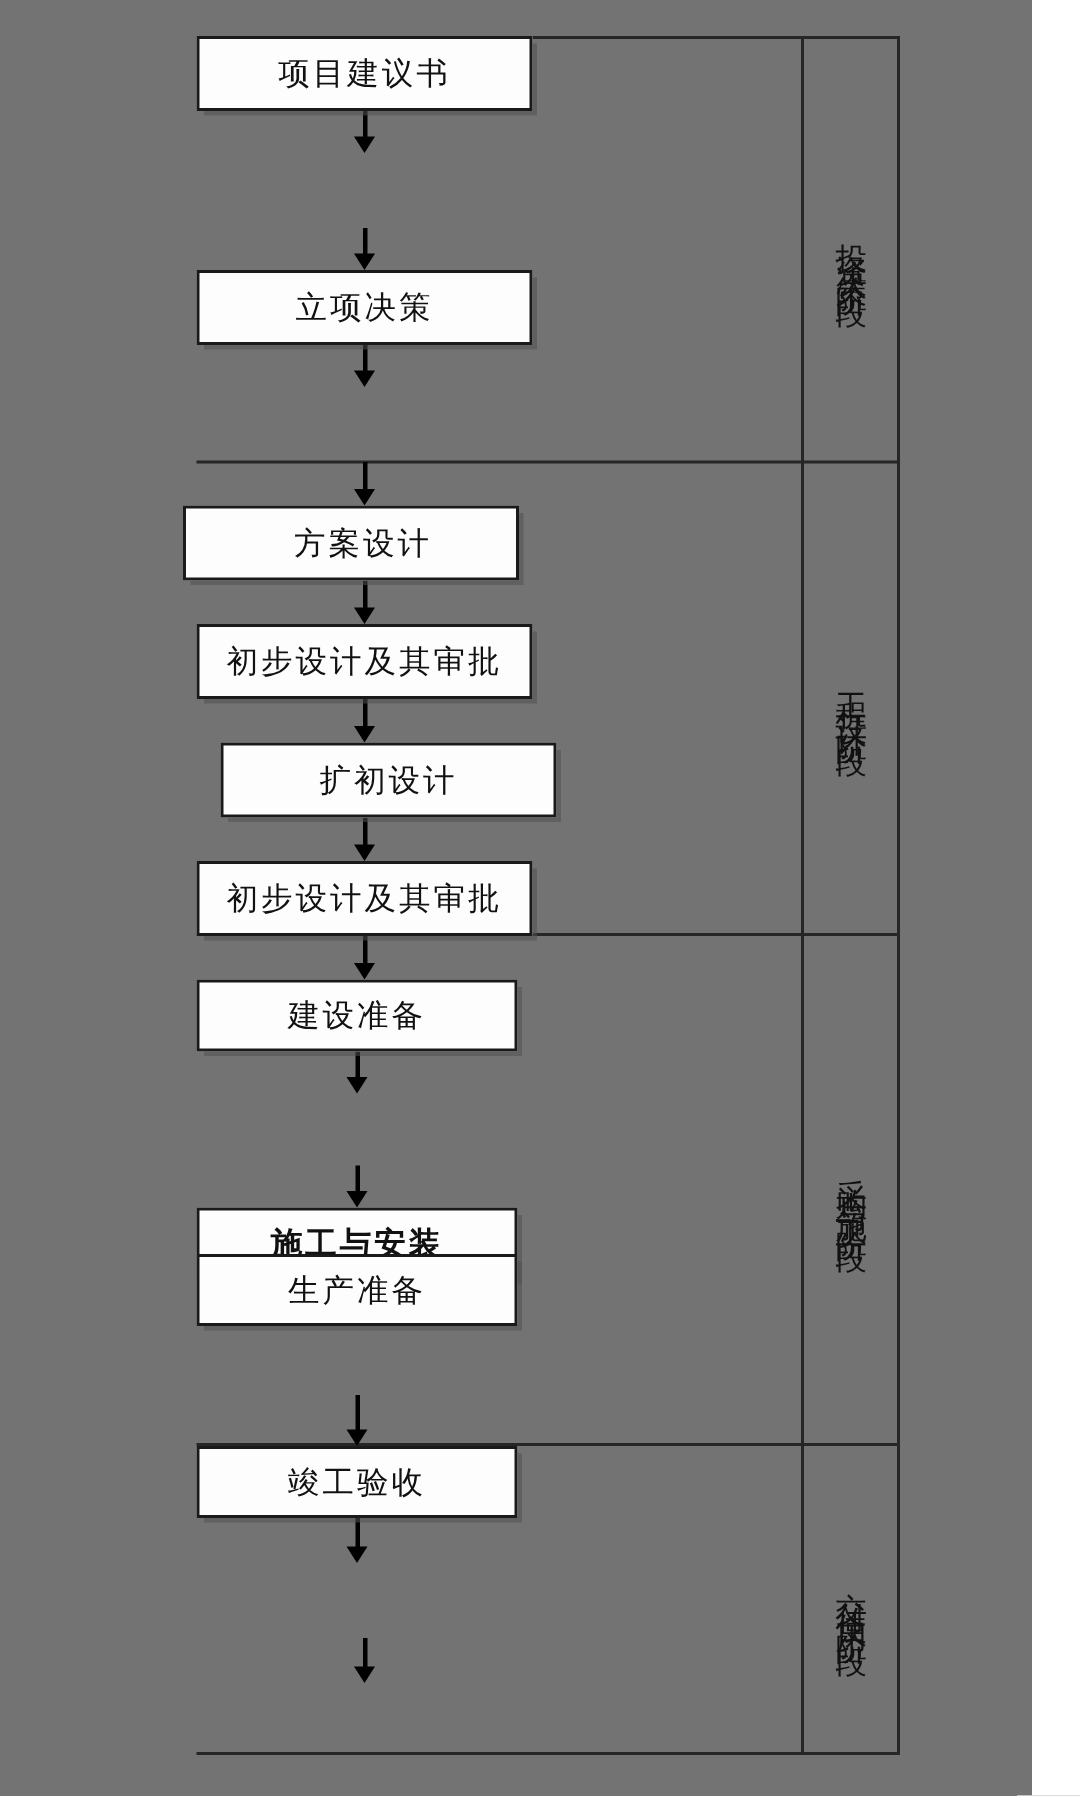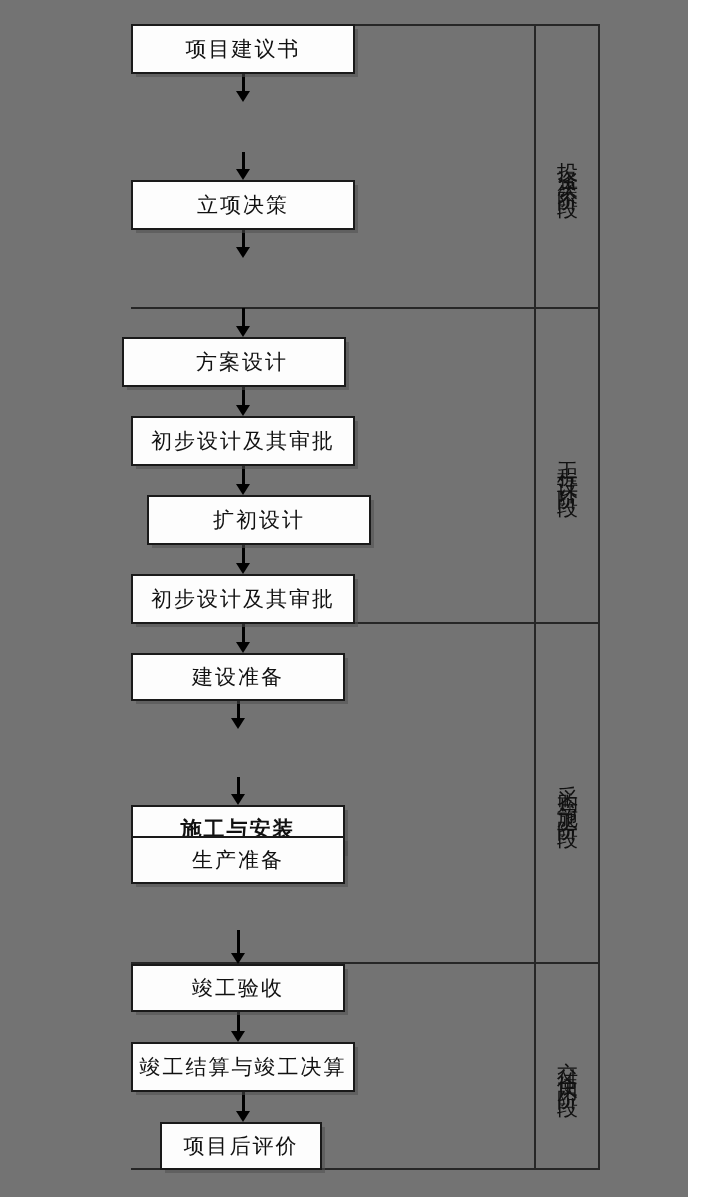--- a/index.html
+++ b/index.html
@@ -218,26 +218,20 @@
 
   <div class="node" style="left:131px; top:964px; width:214px; height:48px;">
     <span>竣工验收</span>
   </div>
 
   <div class="arrow" style="left:226px; top:1012px; width:24px; height:30px;">
     <span class="shaft" style="height:20px;"></span>
     <span class="head"></span>
   </div>
 
-  <div class="node" style="left:131px; top:1042px; width:224px; height:50px;">
-    <span>竣工结算与竣工决算</span>
-  </div>
 
   <div class="arrow" style="left:231px; top:1092px; width:24px; height:30px;">
     <span class="shaft" style="height:20px;"></span>
     <span class="head"></span>
   </div>
 
-  <div class="node" style="left:160px; top:1122px; width:162px; height:48px;">
-    <span>项目后评价</span>
-  </div>
 
 </div>
 
 </body></html>

